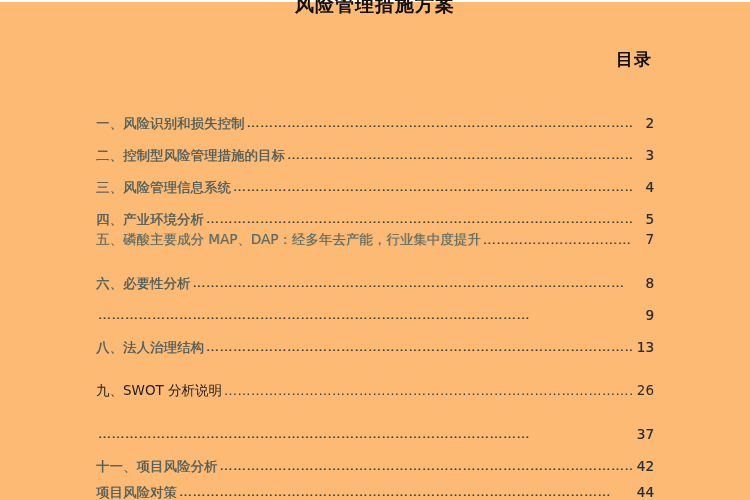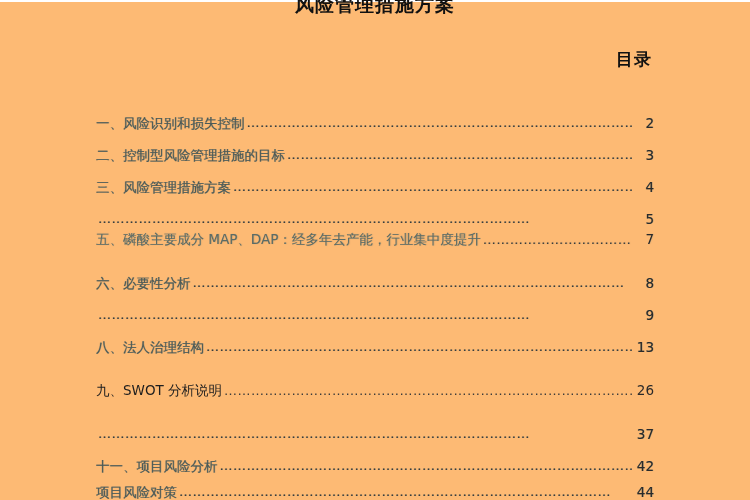--- a/index.html
+++ b/index.html
@@ -127,26 +127,27 @@
       <span class="pageno">2</span>
     </li>
 
     <li class="toc-row blurry">
       <span class="label">二、控制型风险管理措施的目标</span>
       <span class="leader">……………………………………………………………………………………</span>
       <span class="pageno">3</span>
     </li>
 
     <li class="toc-row blurry">
-      <span class="label">三、风险管理措施方案</span>
+      <span class="label">三、风险管理信息系统</span>
       <span class="leader">……………………………………………………………………………………</span>
       <span class="pageno">4</span>
     </li>
 
     <li class="toc-row blurry">
+      <span class="label">四、产业环境分析</span>
       <span class="leader">……………………………………………………………………………………</span>
       <span class="pageno">5</span>
     </li>
 
     <li class="toc-row blurry2">
       <span class="label">五、磷酸主要成分 MAP、DAP：经多年去产能，行业集中度提升</span>
       <span class="leader">……………………………………………………………………………………</span>
       <span class="pageno">7</span>
     </li>
 

